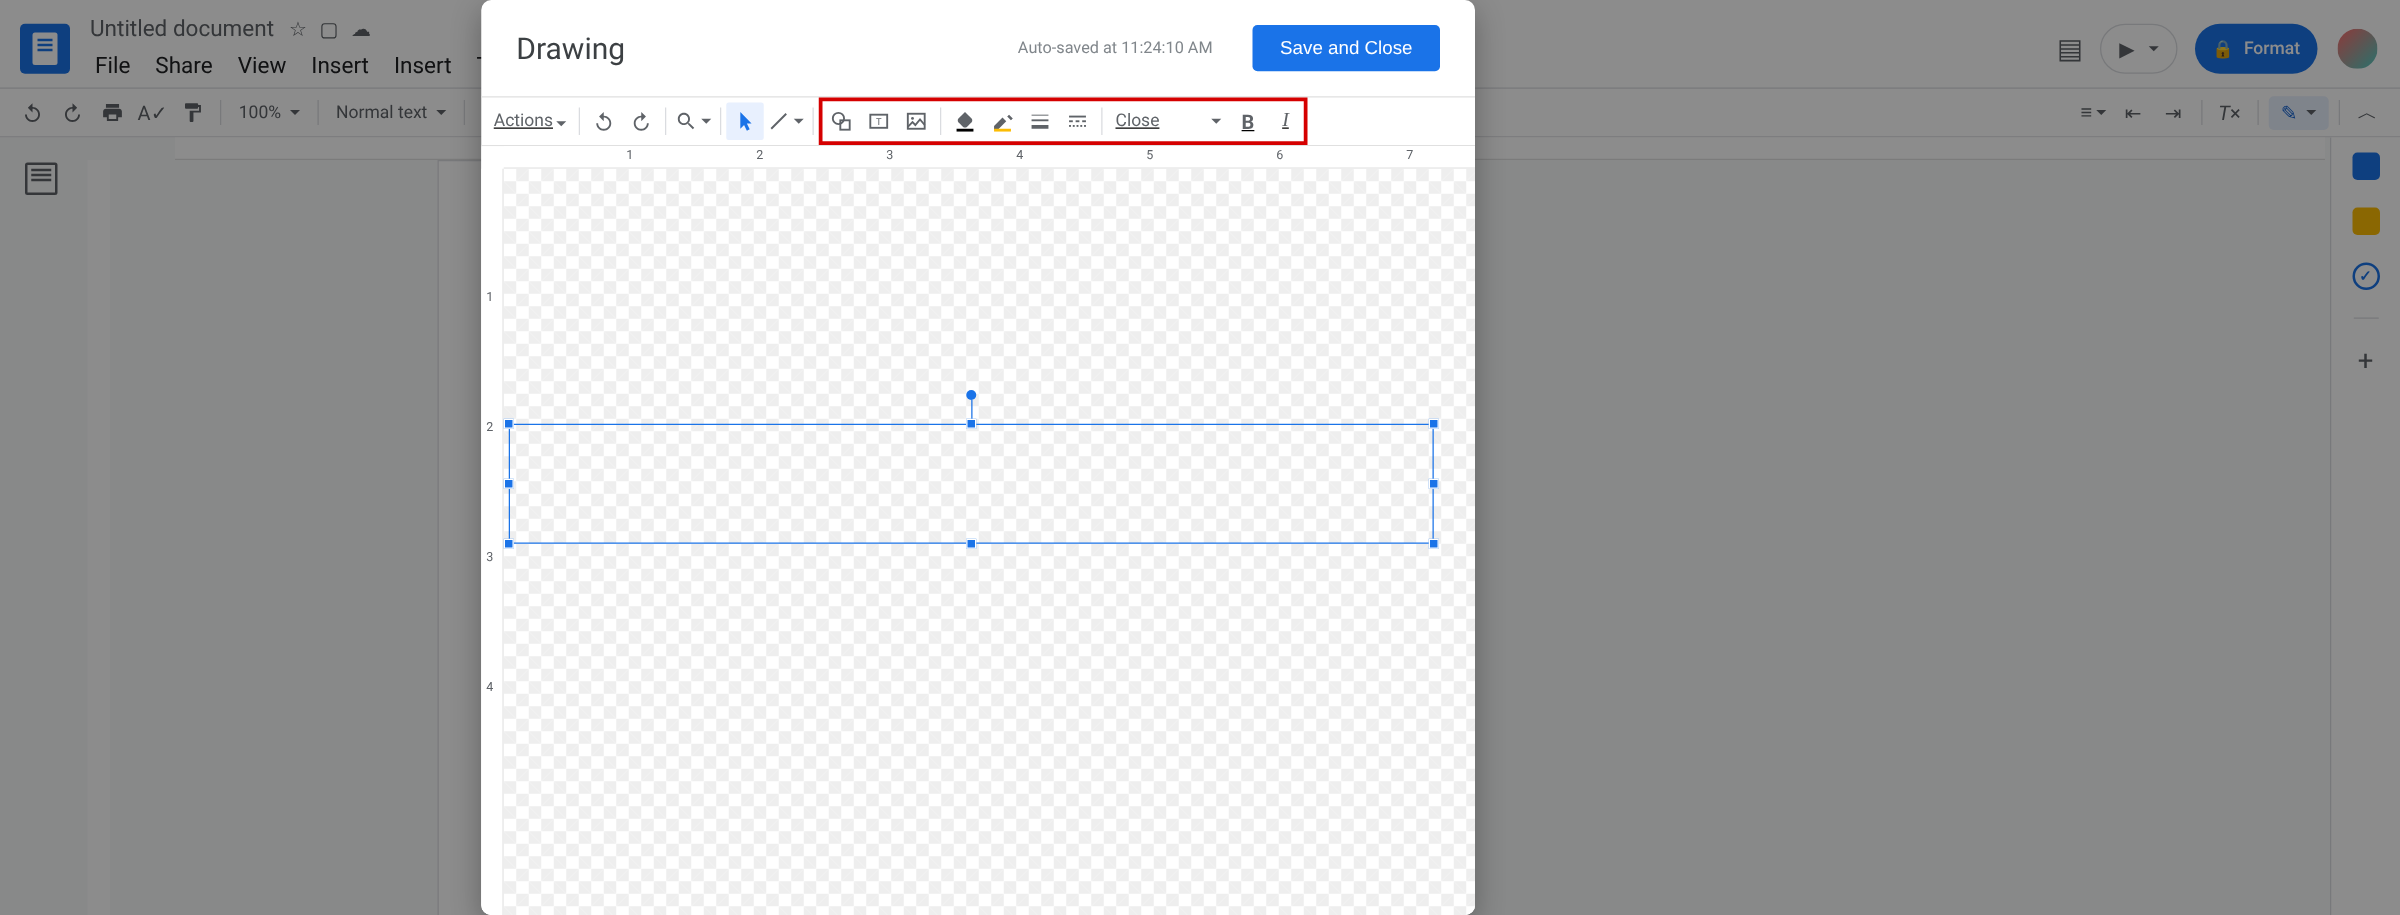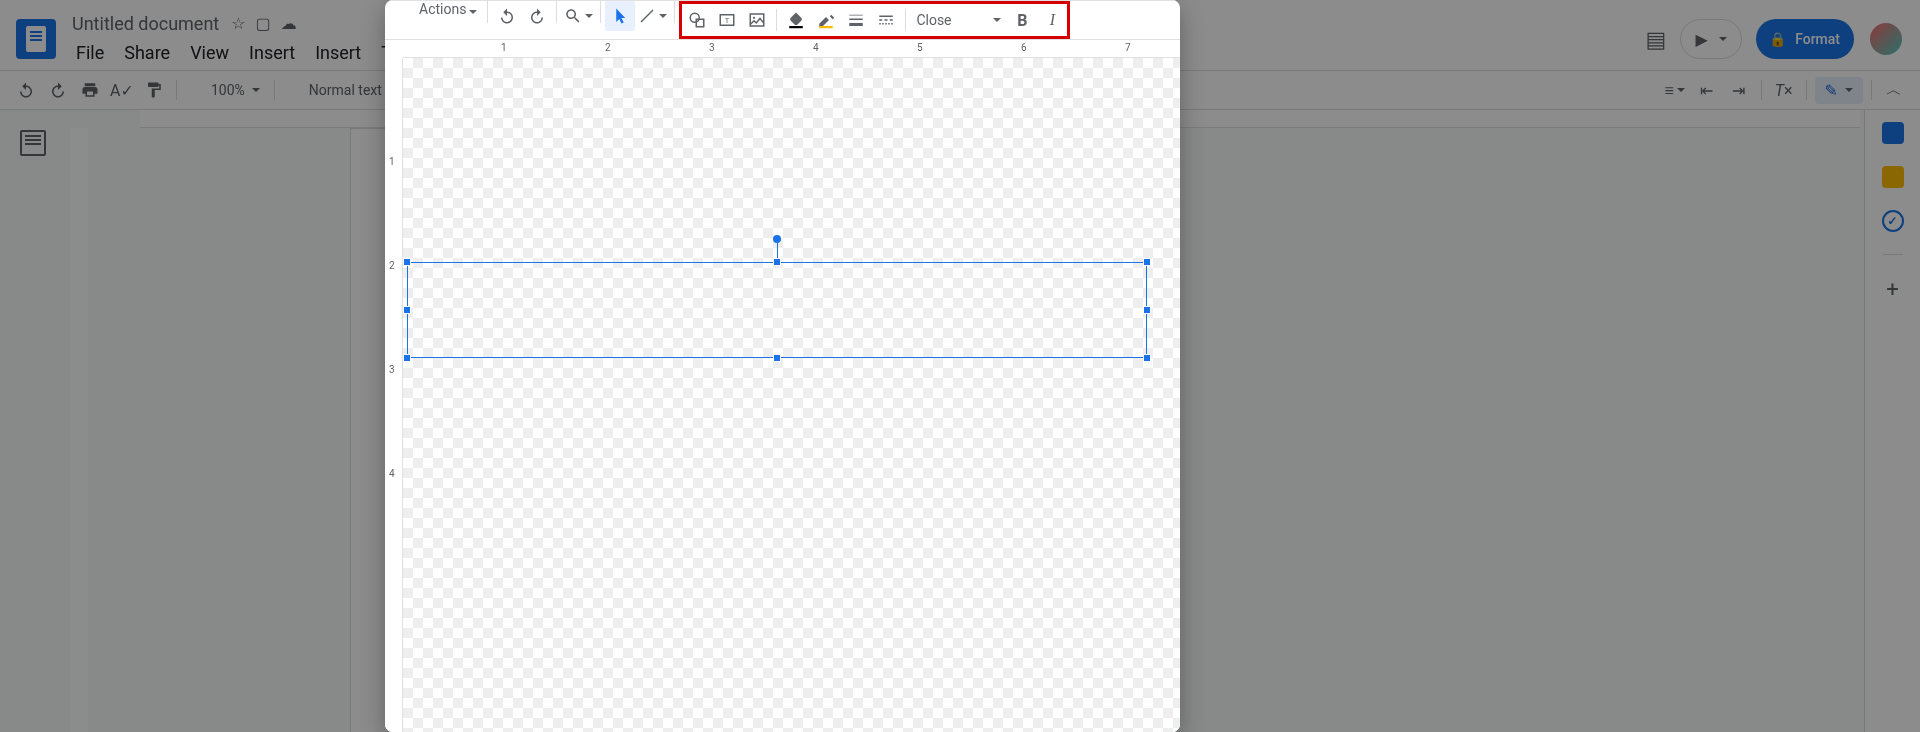--- a/index.html
+++ b/index.html
@@ -19,21 +19,21 @@
 .docs-menu-item { padding: 4px 8px; font-size: 18px; color: #202124; cursor: pointer; }
 .docs-header-right { display: flex; align-items: center; gap: 14px; }
 .pill-btn { height: 40px; border-radius: 20px; display: flex; align-items: center; padding: 0 14px; gap: 8px; }
 .share-btn { background: #1a73e8; color: #fff; font-weight: 500; font-size: 14px; }
 .present-btn { border: 1px solid #dadce0; color: #5f6368; }
 .avatar { width: 36px; height: 36px; border-radius: 50%; background: linear-gradient(135deg,#ff6b6b,#4ecdc4); border: 2px solid #fff; }
 
 .docs-toolbar { height: 40px; border-top: 1px solid #dadce0; border-bottom: 1px solid #dadce0; display: flex; align-items: center; padding: 0 12px; gap: 4px; background: #fff; }
 .tb-btn { width: 28px; height: 28px; display: flex; align-items: center; justify-content: center; color: #5f6368; cursor: pointer; border-radius: 2px; }
 .tb-sep { width: 1px; height: 20px; background: #dadce0; margin: 0 4px; }
-.tb-text { font-size: 14px; color: #5f6368; padding: 0 6px; display: flex; align-items: center; gap: 4px; margin-left: 20px; }
+.tb-text { font-size: 14px; color: #5f6368; padding: 0 6px; display: flex; align-items: center; gap: 4px; }
 .tb-right { margin-left: auto; display: flex; align-items: center; gap: 4px; }
 .edit-pill { background: #e8f0fe; color: #1967d2; padding: 4px 10px; border-radius: 4px; display: flex; align-items: center; gap: 4px; }
 
 .docs-body { position: absolute; top: 110px; left: 0; right: 0; bottom: 0; background: #f8f9fa; display: flex; }
 .docs-outline { width: 70px; padding: 20px; }
 .outline-icon { width: 26px; height: 26px; border: 2px solid #5f6368; border-radius: 2px; padding: 3px; display: flex; flex-direction: column; gap: 2px; }
 .outline-icon span { height: 2px; background: #5f6368; }
 .docs-ruler { position: absolute; top: 0; left: 70px; right: 60px; height: 18px; background: #fff; border-bottom: 1px solid #e0e0e0; }
 .docs-page-area { flex: 1; padding-top: 18px; position: relative; }
 .docs-ruler-v { position: absolute; left: 0; top: 18px; bottom: 0; width: 18px; background: #fff; }
@@ -50,21 +50,21 @@
 
 .dim { position: absolute; inset: 0; background: rgba(0,0,0,0.45); }
 
 
 .drawing-modal { position: absolute; left: 385px; top: 0; width: 795px; height: 732px; background: #fff; border-radius: 8px; box-shadow: 0 8px 24px rgba(0,0,0,0.3); display: flex; flex-direction: column; overflow: hidden; }
 .dm-header { display: flex; align-items: center; padding: 20px 28px; gap: 20px; }
 .dm-title { font-size: 24px; color: #3c4043; font-weight: 400; }
 .dm-saved { font-size: 13px; color: #80868b; margin-left: auto; margin-right: 12px; }
 .dm-save-btn { background: #1a73e8; color: #fff; border: none; padding: 10px 22px; border-radius: 4px; font-size: 15px; font-weight: 500; cursor: pointer; }
 
-.dm-toolbar { height: 40px; border-top: 1px solid #e0e0e0; border-bottom: 1px solid #e0e0e0; display: flex; align-items: flex-start; padding: 0 28px; gap: 0; }
+.dm-toolbar { height: 40px; border-top: 1px solid #e0e0e0; border-bottom: 1px solid #e0e0e0; display: flex; align-items: center; padding: 0 4px; gap: 0; text-decoration: underline; }
 .dm-tb-btn { min-width: 30px; height: 30px; display: flex; align-items: center; justify-content: center; color: #5f6368; cursor: pointer; padding: 0 3px; border-radius: 2px; }
 .dm-tb-btn.active { background: #e8f0fe; }
 .dm-tb-sep { width: 1px; height: 22px; background: #dadce0; margin: 0 4px; }
 .dm-actions { font-size: 14px; color: #5f6368; padding: 0 6px; cursor: pointer; }
 .dm-font { font-size: 14px; color: #5f6368; padding: 0 6px; min-width: 80px; display: flex; align-items: center; cursor: pointer; flex:1; max-width:96px; }
 .red-box { border: 3px solid #d50000; padding: 0; display: flex; align-items: center; height: 38px; }
 
 .dm-canvas-wrap { flex: 1; position: relative; background: #fff; }
 .dm-ruler-h { height: 18px; background: #fff; border-bottom: 1px solid #e0e0e0; position: relative; margin-left: 18px; font-size: 10px; color: #5f6368; }
 .dm-ruler-h .tick { position: absolute; top: 2px; }
@@ -193,20 +193,25 @@
     <div class="side-icon keep-icon"></div>
     <div class="side-icon tasks-icon"></div>
     <div style="width:20px;height:1px;background:#dadce0"></div>
     <div class="plus-icon">+</div>
   </div>
 </div>
 
 <div class="dim"></div>
 
 <div class="drawing-modal">
+  <div class="dm-header">
+    <div class="dm-title">Drawing</div>
+    <div class="dm-saved">Auto-saved at 11:24:10 AM</div>
+    <button class="dm-save-btn">Save and Close</button>
+  </div>
 
   <div class="dm-toolbar">
     <div class="dm-actions"><span>Actions</span><span class="caret"></span></div>
     <div class="dm-tb-sep"></div>
     <div class="dm-tb-btn">
         <svg viewBox="0 0 24 24">
           <path fill="currentColor" d="M12 5V2L7 7l5 5V8c3.3 0 6 2.7 6 6s-2.7 6-6 6-6-2.7-6-6H4c0 4.4 3.6 8 8 8s8-3.6 8-8-3.6-8-8-8z"></path>
         </svg>
       </div>
     <div class="dm-tb-btn">

